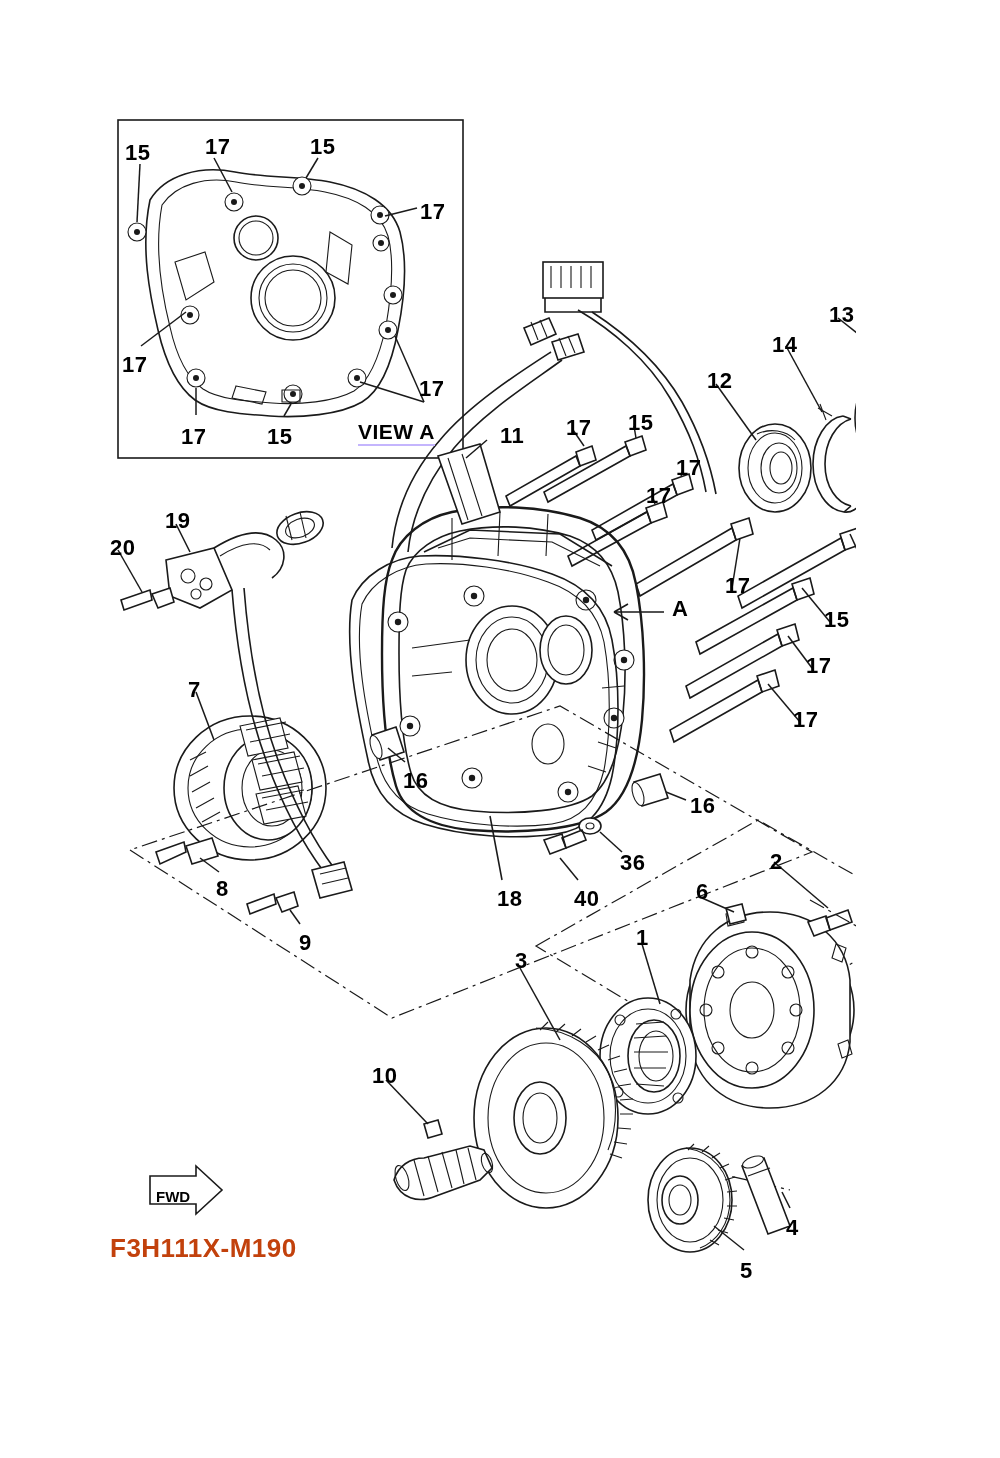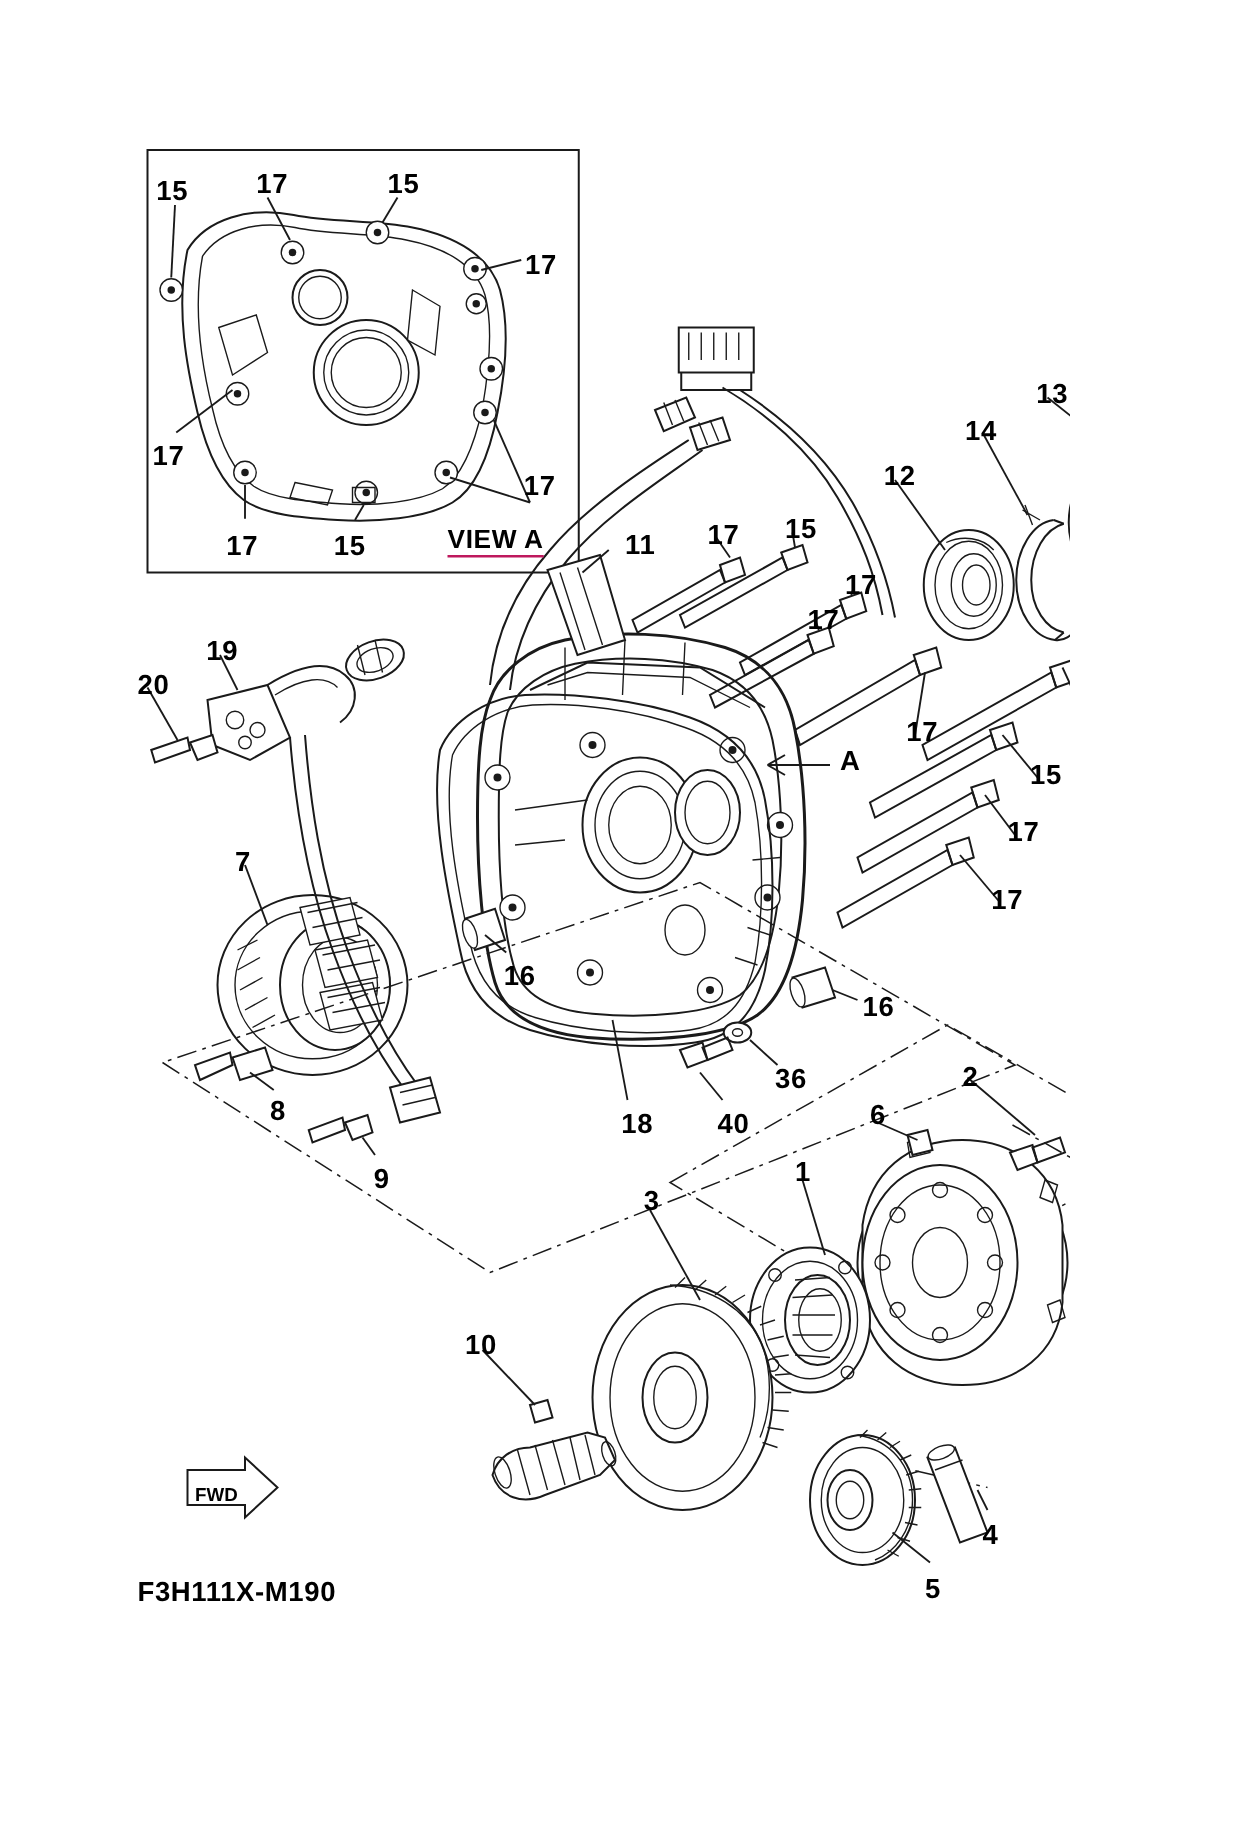--- a/index.html
+++ b/index.html
@@ -43,31 +43,31 @@
   }
   .viewa-label {
     position: absolute;
     font-family: "Liberation Sans", sans-serif;
     font-size: 21px;
     font-weight: bold;
     color: #000;
     letter-spacing: 0.5px;
   }
   .viewa-label .underline {
-    border-bottom: 2px solid #be185d;
+    border-bottom: 2px solid #c4b5fd;
     padding-bottom: 1px;
   }
   .diag-code {
     position: absolute;
     left: 110px;
-    top: 1261px;
+    top: 1233px;
     font-family: "Liberation Sans", sans-serif;
-    font-size: 22px;
+    font-size: 26px;
     font-weight: bold;
-    color: #000000;
+    color: #c2410c;
     letter-spacing: 0.5px;
   }
   .fwd-label {
     position: absolute;
     left: 156px;
     top: 1188px;
     font-family: "Liberation Sans", sans-serif;
     font-size: 15px;
     font-weight: bold;
     color: #000;

